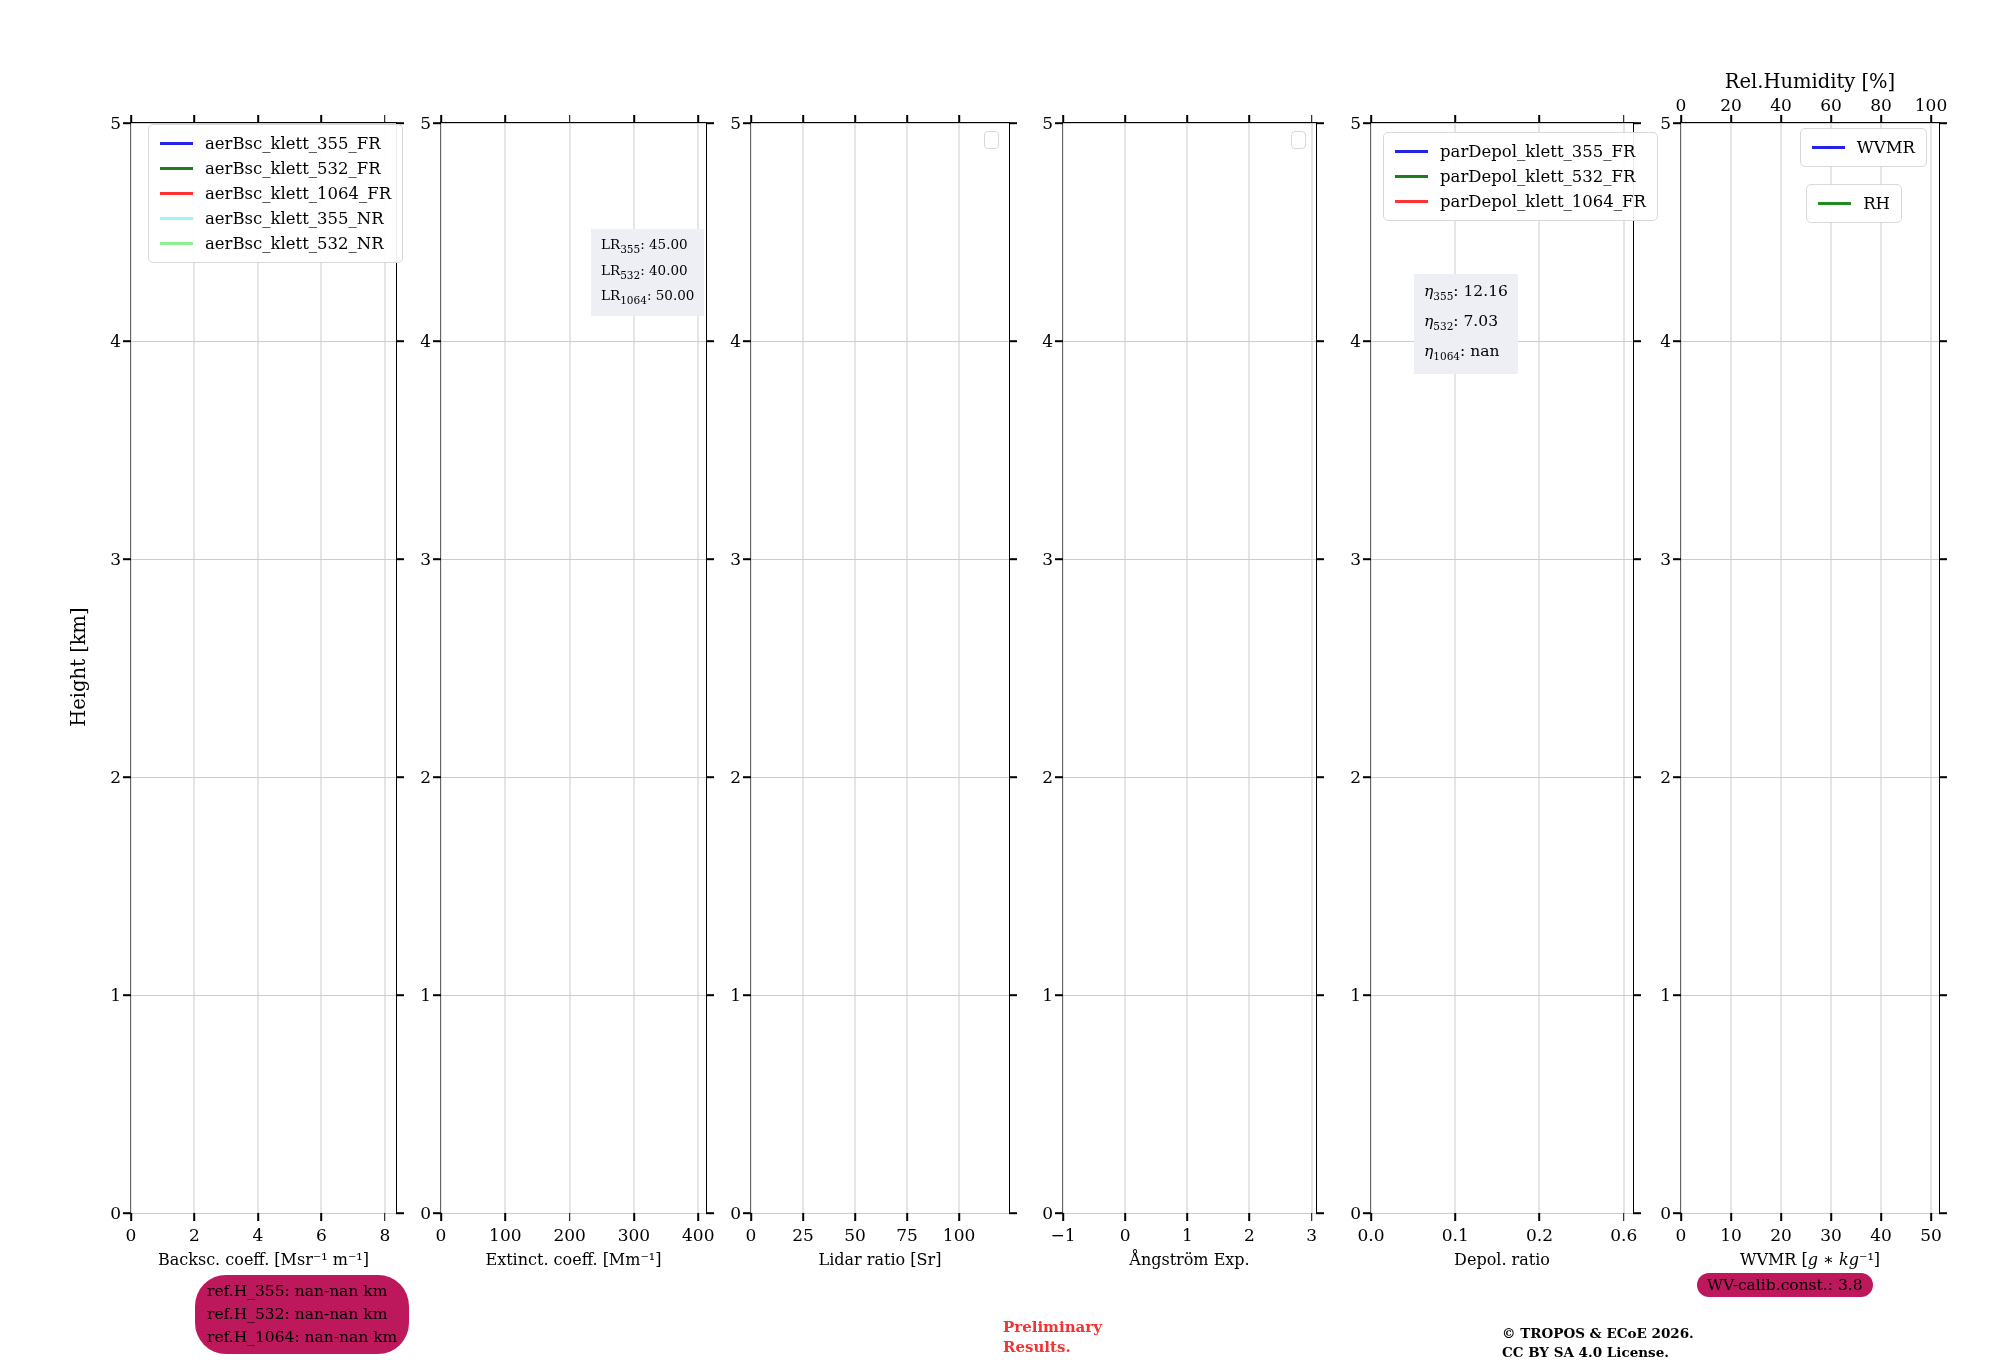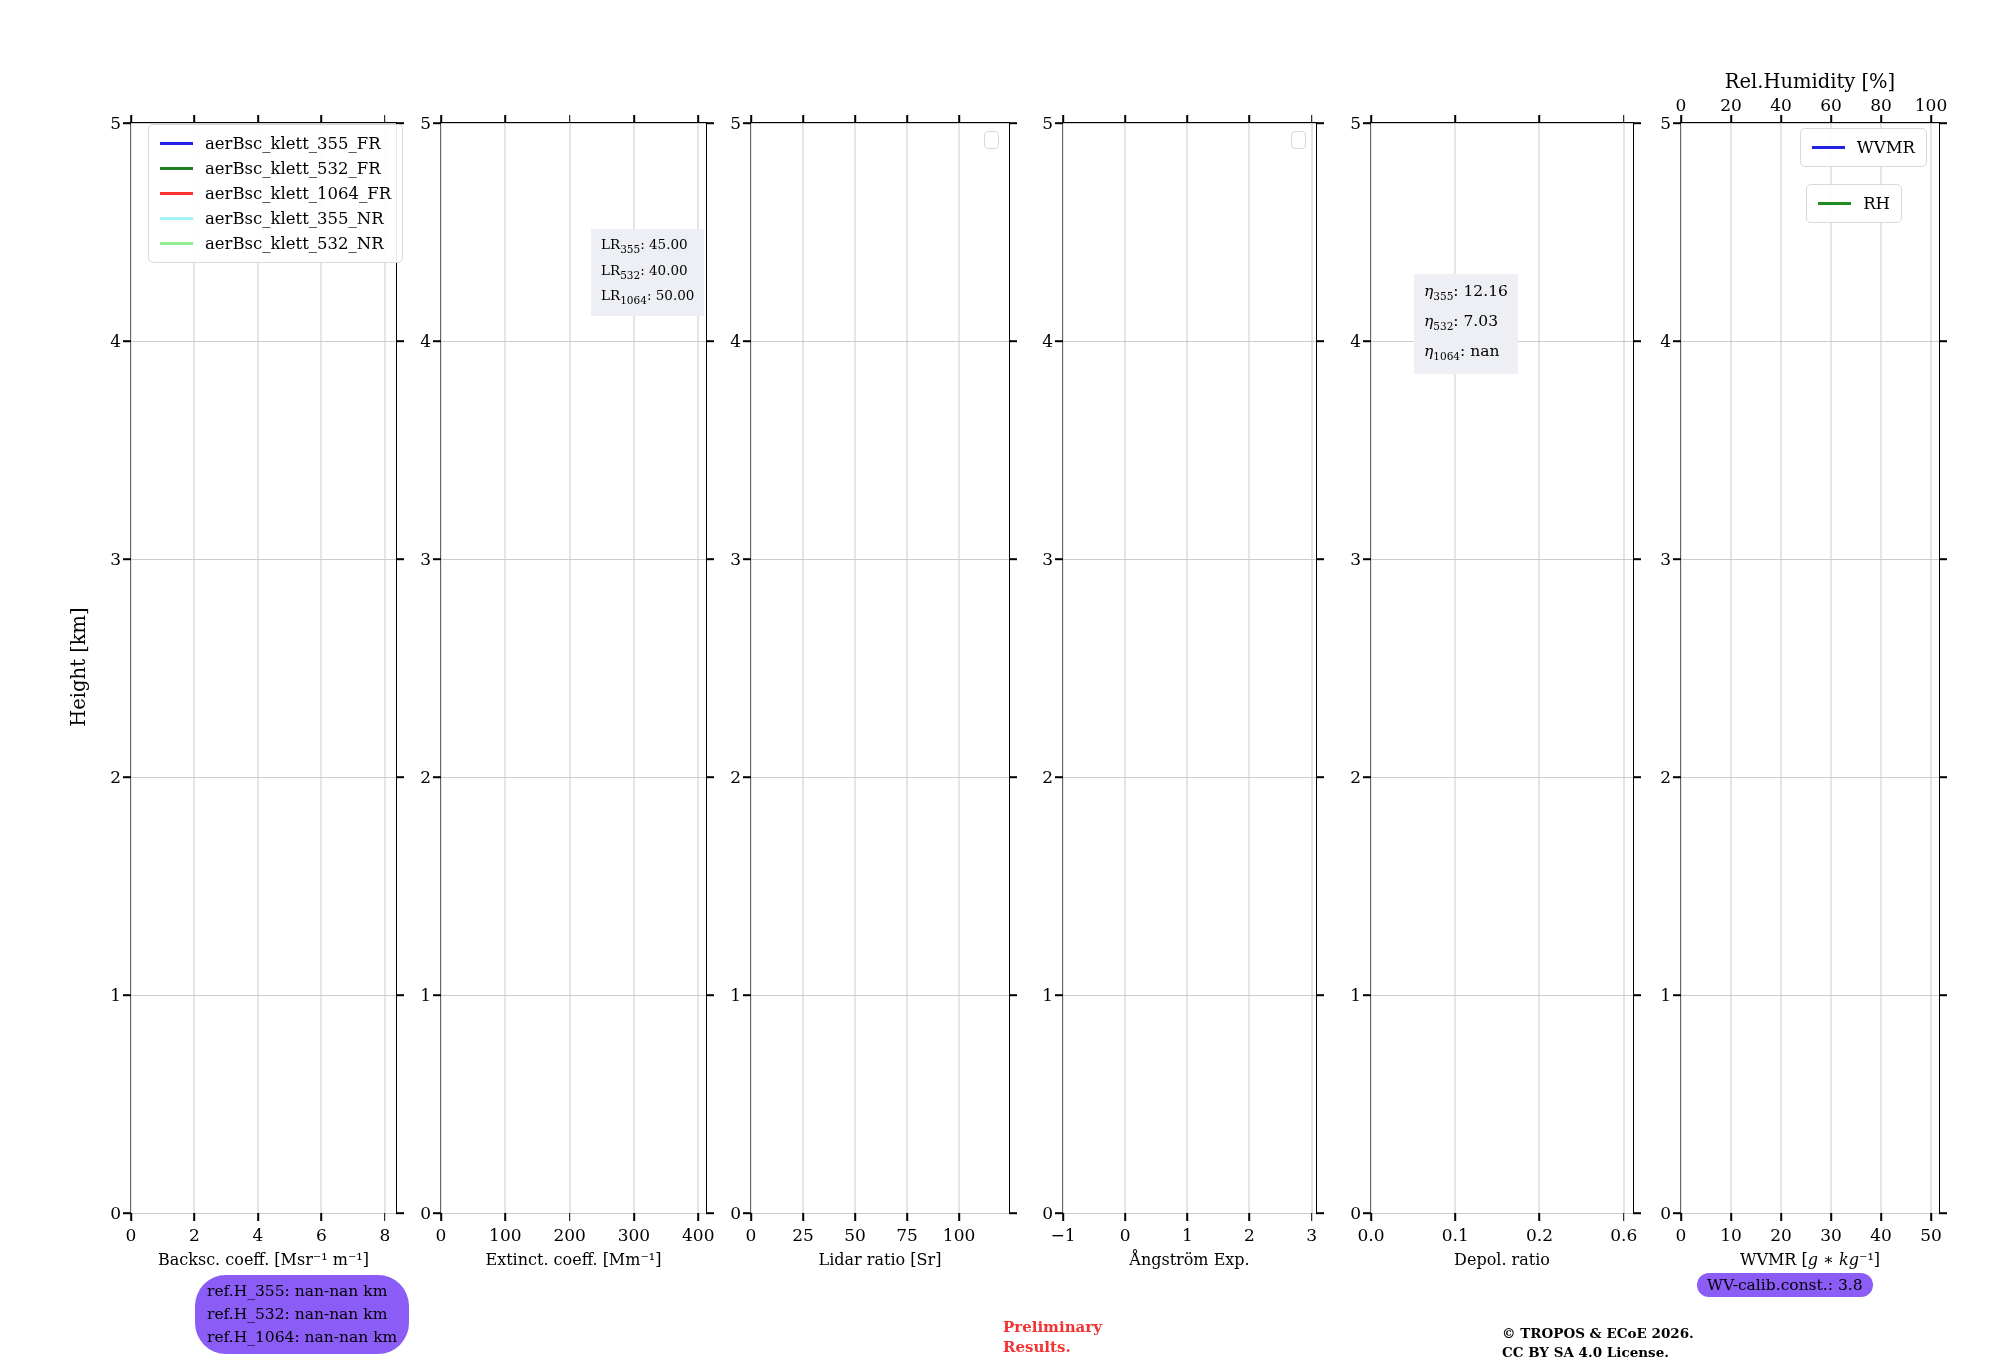--- a/index.html
+++ b/index.html
@@ -49,21 +49,21 @@
                   background:rgba(255,255,255,0.92); z-index:2; }
 
   .annotation { position:absolute; background:#edeff5; padding:5px 10px; z-index:2; white-space:nowrap; }
   .ann-line { display:block; }
   .ann-lr  { left:150px; top:106px; font-size:13.5px; }
   .ann-lr .ann-line { line-height:21px; }
   .ann-eta { left:43px; top:151px; font-size:15.5px; }
   .ann-eta .ann-line { line-height:25px; }
   .annotation sub { font-size:10.5px; }
 
-  .footer-box { position:absolute; background:#8b5cf6;border-radius:31px; }
+  .footer-box { position:absolute; background:#be185d;border-radius:31px; }
   .ref-heights { left:195px; top:1275px; padding:5px 12px; font-size:15.5px; line-height:23px; }
   .wv-calib   { left:1697px; top:1273px; padding:3px 10px; font-size:15.5px; }
 
   .preliminary { position:absolute; left:1003px; top:1317px; color:#f23333; font-weight:bold;
                  font-size:15px; line-height:20px; }
   .copyright   { position:absolute; left:1502px; top:1324px; font-weight:bold; font-size:13.5px;
                  line-height:19px; }
 
   .cc-badge { position:absolute; left:665px; top:1258px; }
 </style>
@@ -290,20 +290,34 @@
       <div class="tick tick-left" style="top: 20%;"></div>
       <div class="tick tick-right" style="top: 20%;"></div>
       <div class="axis-tick-label y-tick-label" style="top: 20%;">4</div>
       <div class="gridline-h" style="top: 0%;"></div>
       <div class="tick tick-left" style="top: 0%;"></div>
       <div class="tick tick-right" style="top: 0%;"></div>
       <div class="axis-tick-label y-tick-label" style="top: 0%;">5</div>
     </div>
 
   <div class="plot plot-4">
+    <div class="legend" style="left:12px; top:9px;">
+      <div class="legend-entry">
+        <span class="legend-line" style="background: rgb(35, 35, 230);"></span>
+        <span class="legend-label">parDepol_klett_355_FR</span>
+      </div>
+      <div class="legend-entry">
+        <span class="legend-line" style="background: rgb(30, 125, 30);"></span>
+        <span class="legend-label">parDepol_klett_532_FR</span>
+      </div>
+      <div class="legend-entry">
+        <span class="legend-line" style="background: rgb(255, 51, 51);"></span>
+        <span class="legend-label">parDepol_klett_1064_FR</span>
+      </div>
+    </div>
     <div class="annotation ann-eta">
       <span class="ann-line"><span class="italic">η</span><sub>355</sub><span>: 12.16</span></span>
       <span class="ann-line"><span class="italic">η</span><sub>532</sub><span>: 7.03</span></span>
       <span class="ann-line"><span class="italic">η</span><sub>1064</sub><span>: nan</span></span>
     </div>
     <div class="x-axis-label">Depol. ratio</div>
   <div class="gridline-v" style="left: 0%;"></div>
       <div class="tick tick-bottom" style="left: 0%;"></div>
       <div class="tick tick-top" style="left: 0%;"></div>
       <div class="axis-tick-label x-tick-label" style="left: 0%;">0.0</div>

